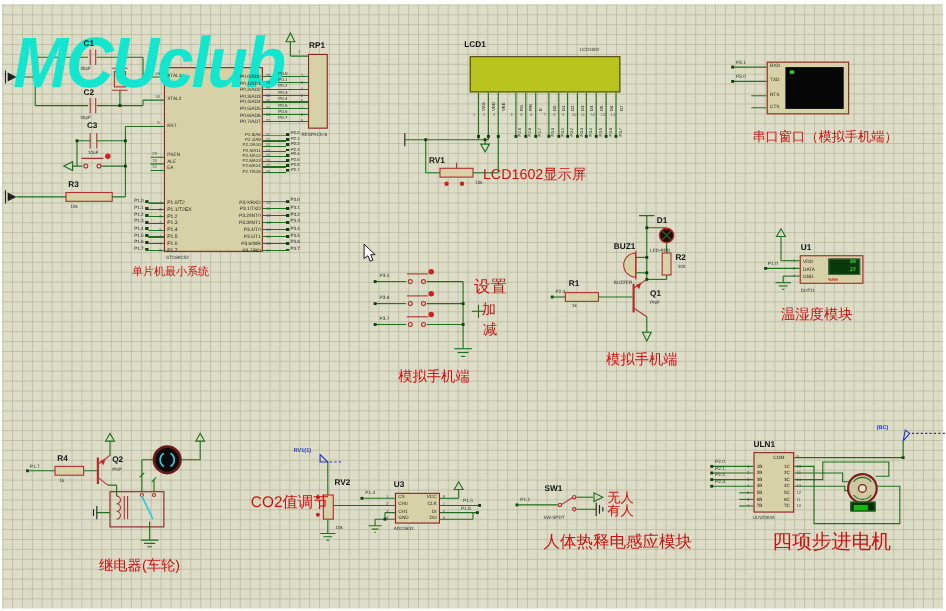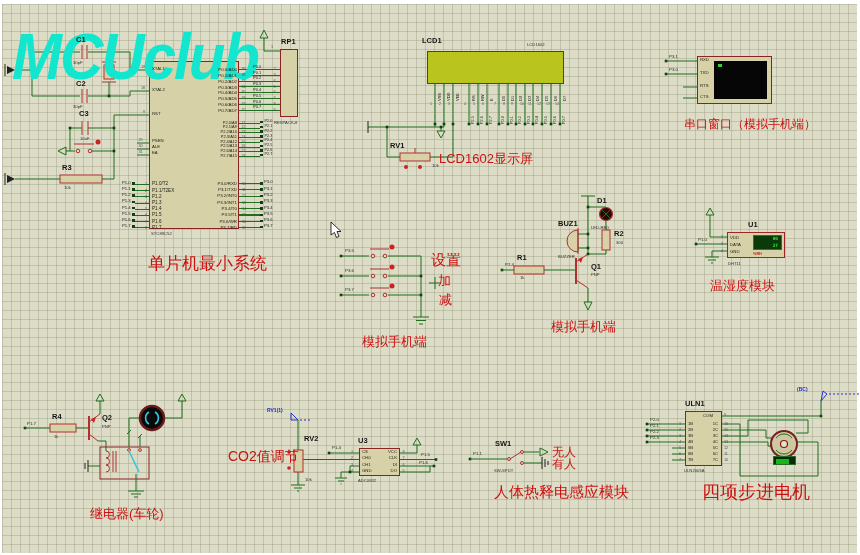--- a/index.html
+++ b/index.html
@@ -428,21 +428,21 @@
   <div class="stripe pads-p1"></div>
   <div class="stripe w-p0"></div>
   <div class="stripe w-p2"></div>
   <div class="stripe pads-p2"></div>
   <div class="stripe w-p3"></div>
   <div class="stripe pads-p3"></div>
 
   <div class="logo">MCUclub</div>
 
   <div>
-        <div class="lbl" style="left: 118px; top: 248px; font-size: 17px; margin-left: 28px;">单片机最小系统</div>
+        <div class="lbl" style="left: 118px; top: 236px; font-size: 10px;">单片机最小系统</div>
         <div class="lbl" style="left: 437px; top: 146px; font-size: 13px;">LCD1602显示屏</div>
         <div class="lbl" style="left: 682px; top: 112px; font-size: 12px;">串口窗口（模拟手机端）</div>
         <div class="lbl" style="left: 360px; top: 329px; font-size: 13px;">模拟手机端</div>
         <div class="lbl" style="left: 429px; top: 247px; font-size: 15px;">设置</div>
         <div class="lbl" style="left: 436px; top: 268px; font-size: 13px;">加</div>
         <div class="lbl" style="left: 437px; top: 287px; font-size: 13px;">减</div>
         <div class="lbl" style="left: 549px; top: 314px; font-size: 13px;">模拟手机端</div>
         <div class="lbl" style="left: 708px; top: 273px; font-size: 13px;">温湿度模块</div>
         <div class="lbl" style="left: 88px; top: 501px; font-size: 13px;">继电器(车轮)</div>
         <div class="lbl" style="left: 226px; top: 444px; font-size: 14px;">CO2值调节</div>
@@ -457,21 +457,21 @@
         <div class="ref" style="left: 77px; top: 105px;">C3</div>
         <div class="ref" style="left: 60px; top: 159px;">R3</div>
         <div class="ref" style="left: 279px; top: 33px;">RP1</div>
         <div class="ref" style="left: 420px; top: 32px;">LCD1</div>
         <div class="ref" style="left: 388px; top: 137px;">RV1</div>
         <div class="ref" style="left: 556px; top: 215px;">BUZ1</div>
         <div class="ref" style="left: 595px; top: 192px;">D1</div>
         <div class="ref" style="left: 612px; top: 225px;">R2</div>
         <div class="ref" style="left: 589px; top: 258px;">Q1</div>
         <div class="ref" style="left: 515px; top: 249px;">R1</div>
-        <div class="ref" style="left: 746px; top: 216px; text-align: center;">U1</div>
+        <div class="ref" style="left: 726px; top: 216px; text-align: center;">U1</div>
         <div class="ref" style="left: 100px; top: 409px;">Q2</div>
         <div class="ref" style="left: 50px; top: 408px;">R4</div>
         <div class="ref" style="left: 302px; top: 430px;">RV2</div>
         <div class="ref" style="left: 356px; top: 432px;">U3</div>
         <div class="ref" style="left: 493px; top: 435px;">SW1</div>
         <div class="ref" style="left: 683px; top: 395px;">ULN1</div>
       </div>
   <div>
         <div class="val" style="left: 71px; top: 56px;">30pF</div>
         <div class="val" style="left: 71px; top: 100px;">30pF</div>

